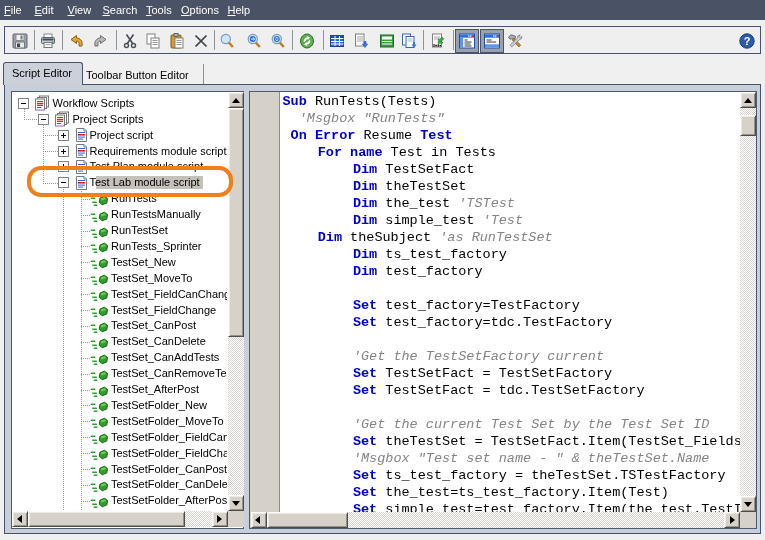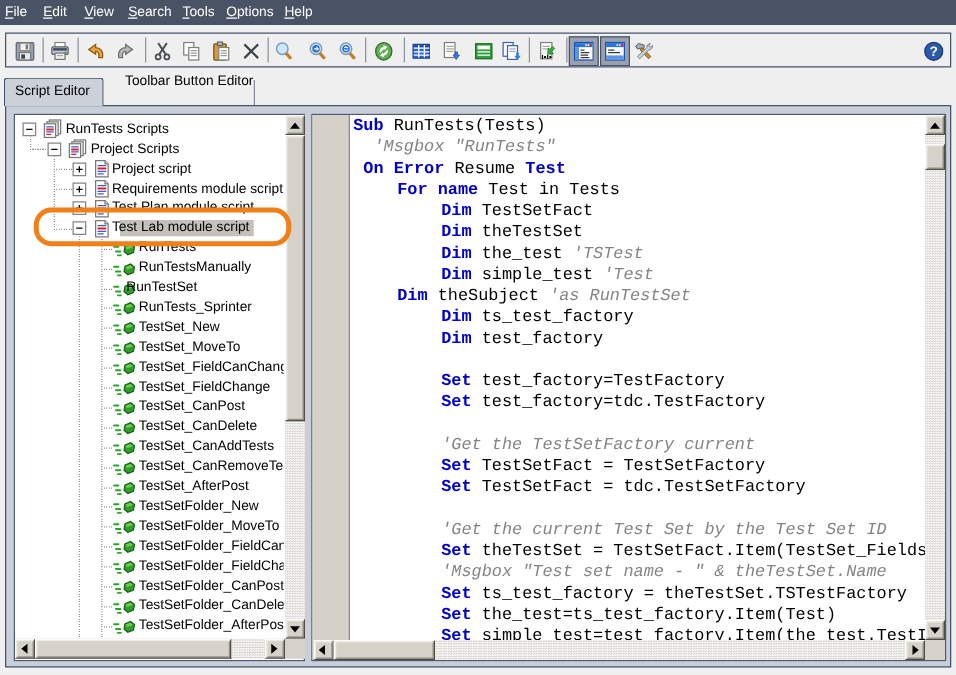--- a/index.html
+++ b/index.html
@@ -6,21 +6,21 @@
 body{font-family:"Liberation Sans",sans-serif;background:#f0f0f0;position:relative;}
 .abs{position:absolute;}
 
 #menubar{position:absolute;left:0;top:0;width:765px;height:20px;background:#4a5366;color:#fff;font-size:11px;}
 #menubar span{position:absolute;top:4px;}
 #menubar u{text-decoration:underline;}
 
 #tbbox{position:absolute;left:4px;top:26px;width:757px;height:28px;border:1px solid #47536d;background:#efefef;}
 
 .tab1{position:absolute;left:3px;top:62px;width:80px;height:23px;background:#ccd1d9;border:1px solid #47536d;border-bottom:none;border-radius:3px 3px 0 0;font-size:11px;color:#000;line-height:21px;padding-left:8px;z-index:6;}
-.tab2{position:absolute;left:84px;top:55px;width:119px;height:21px;font-size:11px;color:#000;line-height:21px;padding-left:16px;}
+.tab2{position:absolute;left:84px;top:65px;width:119px;height:21px;font-size:11px;color:#000;line-height:21px;padding-left:2px;}
 .tabsep{position:absolute;left:203px;top:64px;width:1px;height:20px;background:#8b90a0;}
 
 #panel{position:absolute;left:4px;top:84px;width:757px;height:450px;background:#c9cfd9;border:1px solid #47536d;border-top:1px solid #47536d;}
 
 #lpane{position:absolute;left:11px;top:91px;width:233px;height:438px;border:1px solid #4d5a75;background:#fff;}
 #rpane{position:absolute;left:249px;top:91px;width:508px;height:438px;border:1px solid #4d5a75;background:#fff;}
 
 #treevp{position:absolute;left:12px;top:92px;width:215px;height:419px;background:#fff;overflow:hidden;}
 .trow{position:absolute;font-size:11px;color:#000;white-space:nowrap;}
 .exp{position:absolute;width:11px;height:11px;border:1px solid #848484;background:#fff;}
@@ -264,21 +264,21 @@
         <rect x="5.5" y="1" width="9" height="11" fill="#fff" stroke="#787878"></rect>
         <rect x="3.5" y="2.5" width="9" height="11" fill="#fff" stroke="#787878"></rect>
         <rect x="1.5" y="4" width="9" height="11" fill="#fff" stroke="#787878"></rect>
         <g>
           <rect x="3" y="6" width="6" height="1" fill="#3a5ae0"></rect>
           <rect x="3" y="7.8" width="6" height="1.6" fill="#e02020"></rect>
           <rect x="3" y="10" width="6" height="1" fill="#3a5ae0"></rect>
           <rect x="3" y="12" width="4" height="1" fill="#e02020"></rect>
         </g>
       </svg></div>
-    <div class="trow" style="left:40.5px;top:4.8px">RunTests Scripts</div>
+    <div class="trow" style="left:40.5px;top:4.8px">Workflow Scripts</div>
     <div class="exp" style="left:25.5px;top:21.7px">
       <i></i>
     </div>
     <div class="abs" style="left:41.5px;top:19.2px"><svg width="16" height="16" viewBox="0 0 16 16">
         <rect x="5.5" y="1" width="9" height="11" fill="#fff" stroke="#787878"></rect>
         <rect x="3.5" y="2.5" width="9" height="11" fill="#fff" stroke="#787878"></rect>
         <rect x="1.5" y="4" width="9" height="11" fill="#fff" stroke="#787878"></rect>
         <g>
           <rect x="3" y="6" width="6" height="1" fill="#3a5ae0"></rect>
           <rect x="3" y="7.8" width="6" height="1.6" fill="#e02020"></rect>
@@ -354,21 +354,21 @@
         <path d="M10.6 3.6 L14.3 2.2 L16.4 3.9 L11.4 5.6 Z" fill="#72cc4a"></path>
       </svg></div>
     <div class="trow" style="left:99px;top:116.1px">RunTestsManually</div>
     <div class="abs" style="left:78px;top:132.5px"><svg width="18" height="12" viewBox="0 0 18 12">
         <rect x="0.5" y="2.6" width="5" height="1.5" rx="0.75" fill="#28a428"></rect>
         <rect x="2" y="6.4" width="5" height="1.5" rx="0.75" fill="#28a428"></rect>
         <rect x="3.5" y="9.6" width="4" height="1.3" rx="0.65" fill="#28a428"></rect>
         <path d="M10 3 L14.5 1.2 L17.6 3.6 L16.8 8 L12.2 9.8 L9.2 7.2 Z" fill="#2f9e2f" stroke="#145c14" stroke-width="0.9"></path>
         <path d="M10.6 3.6 L14.3 2.2 L16.4 3.9 L11.4 5.6 Z" fill="#72cc4a"></path>
       </svg></div>
-    <div class="trow" style="left:89px;top:132.0px">RunTestSet</div>
+    <div class="trow" style="left:99px;top:132.0px">RunTestSet</div>
     <div class="abs" style="left:78px;top:148.4px"><svg width="18" height="12" viewBox="0 0 18 12">
         <rect x="0.5" y="2.6" width="5" height="1.5" rx="0.75" fill="#28a428"></rect>
         <rect x="2" y="6.4" width="5" height="1.5" rx="0.75" fill="#28a428"></rect>
         <rect x="3.5" y="9.6" width="4" height="1.3" rx="0.65" fill="#28a428"></rect>
         <path d="M10 3 L14.5 1.2 L17.6 3.6 L16.8 8 L12.2 9.8 L9.2 7.2 Z" fill="#2f9e2f" stroke="#145c14" stroke-width="0.9"></path>
         <path d="M10.6 3.6 L14.3 2.2 L16.4 3.9 L11.4 5.6 Z" fill="#72cc4a"></path>
       </svg></div>
     <div class="trow" style="left:99px;top:147.9px">RunTests_Sprinter</div>
     <div class="abs" style="left:78px;top:164.3px"><svg width="18" height="12" viewBox="0 0 18 12">
         <rect x="0.5" y="2.6" width="5" height="1.5" rx="0.75" fill="#28a428"></rect>

